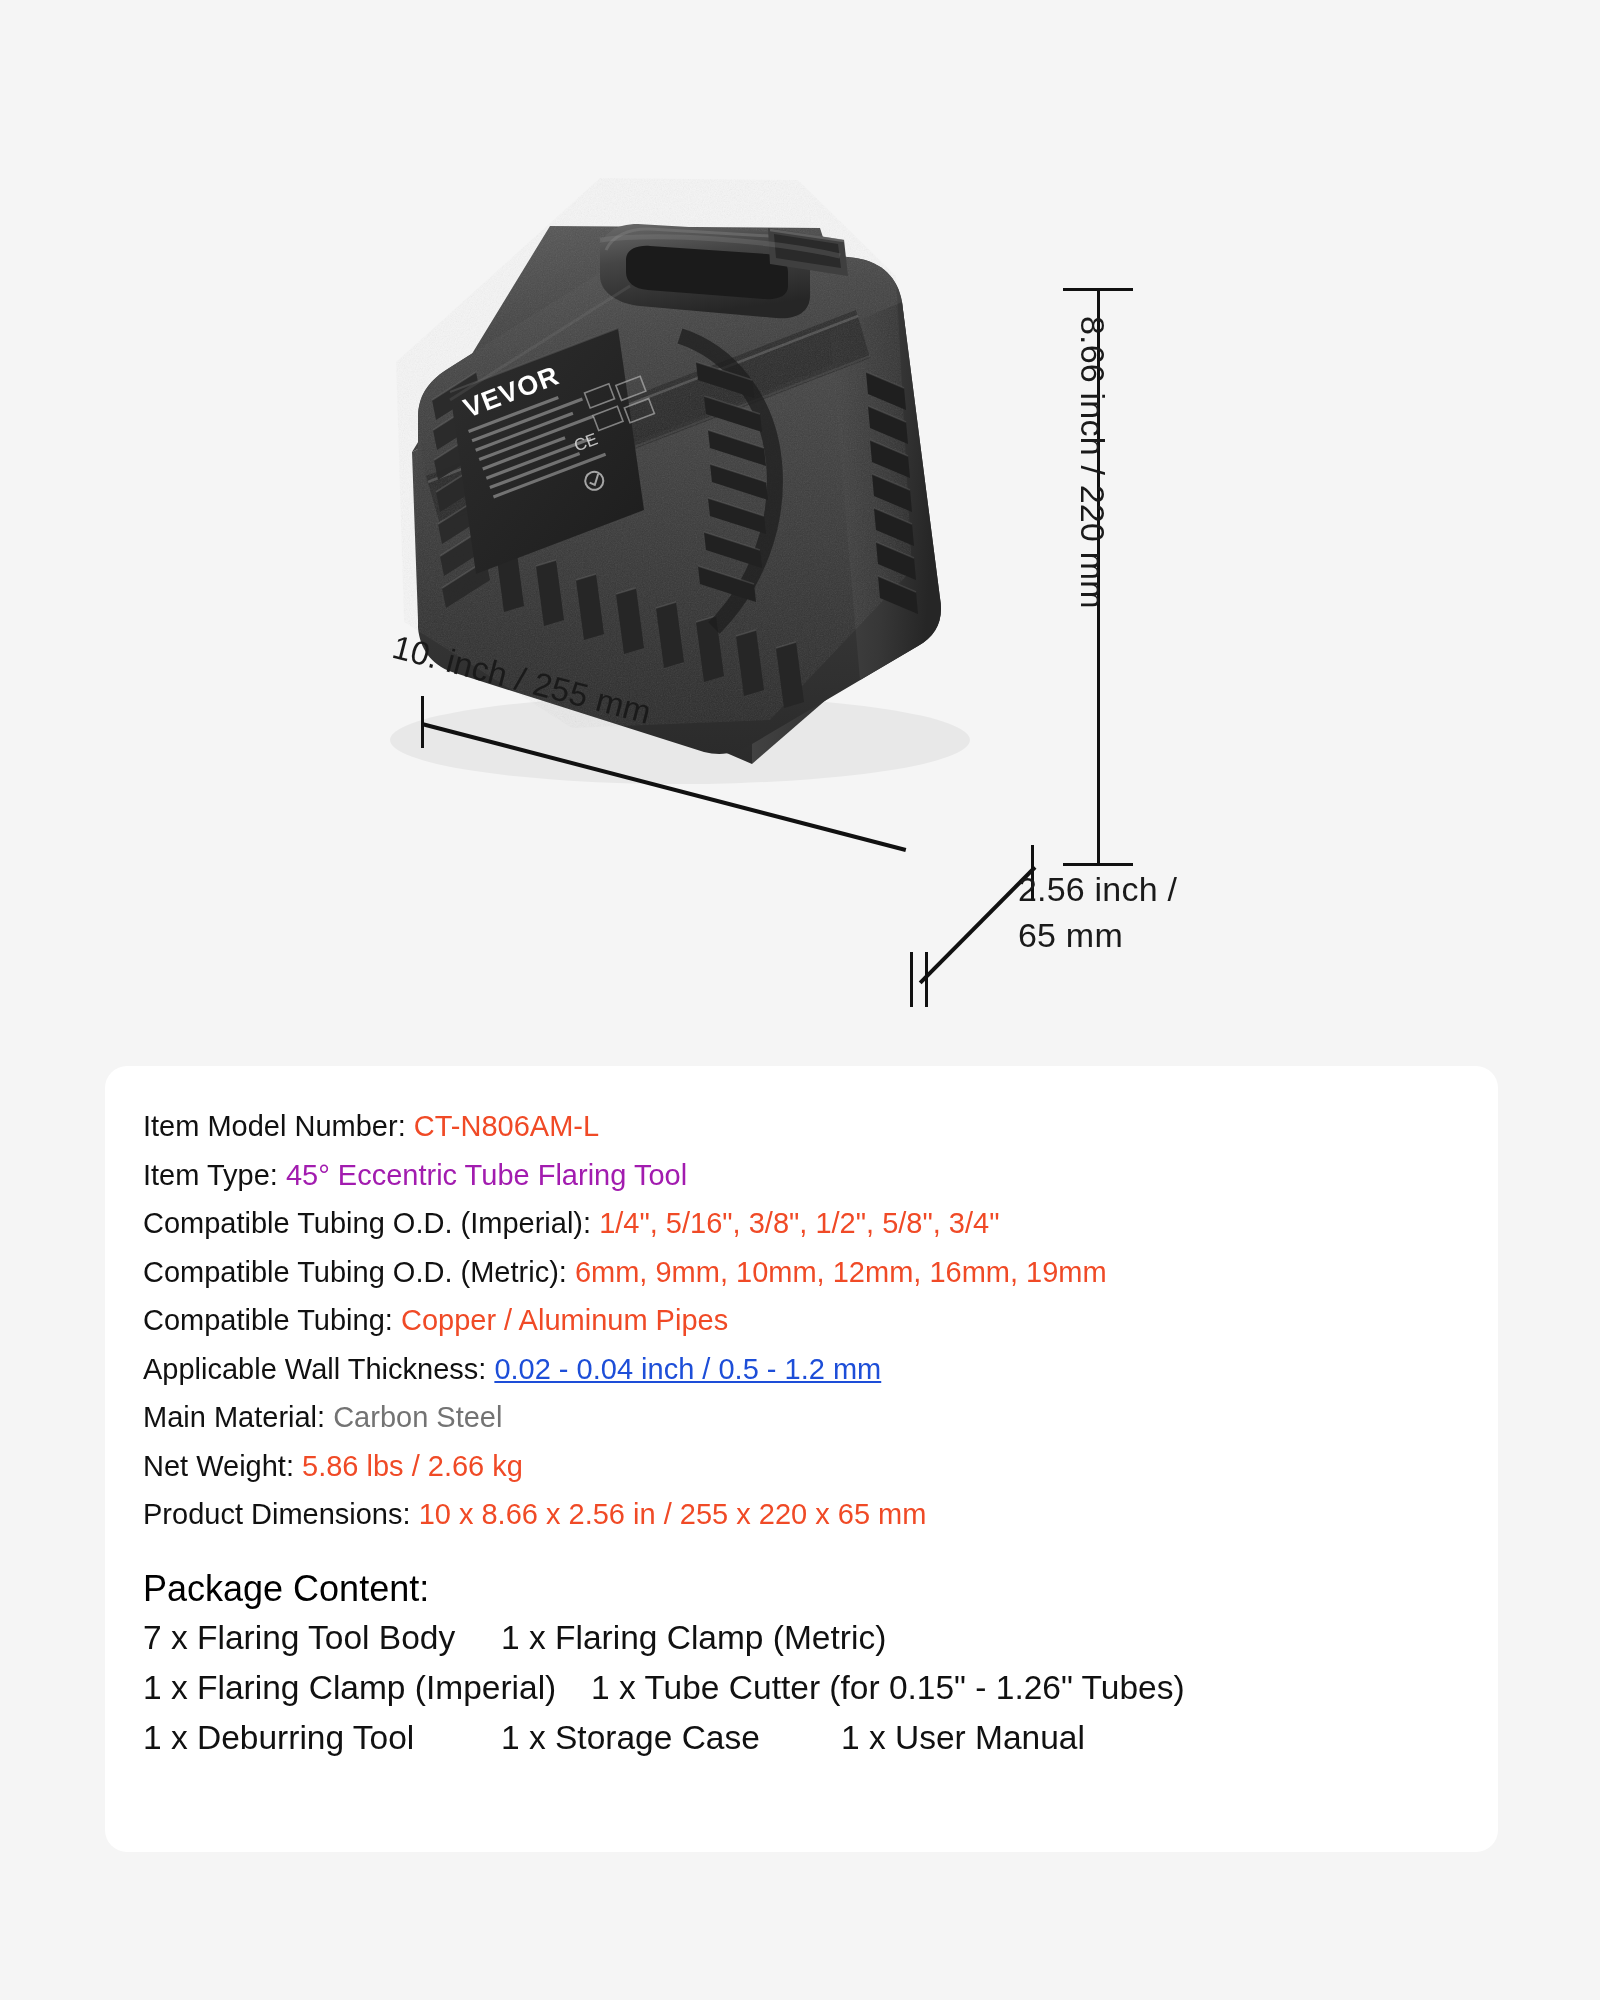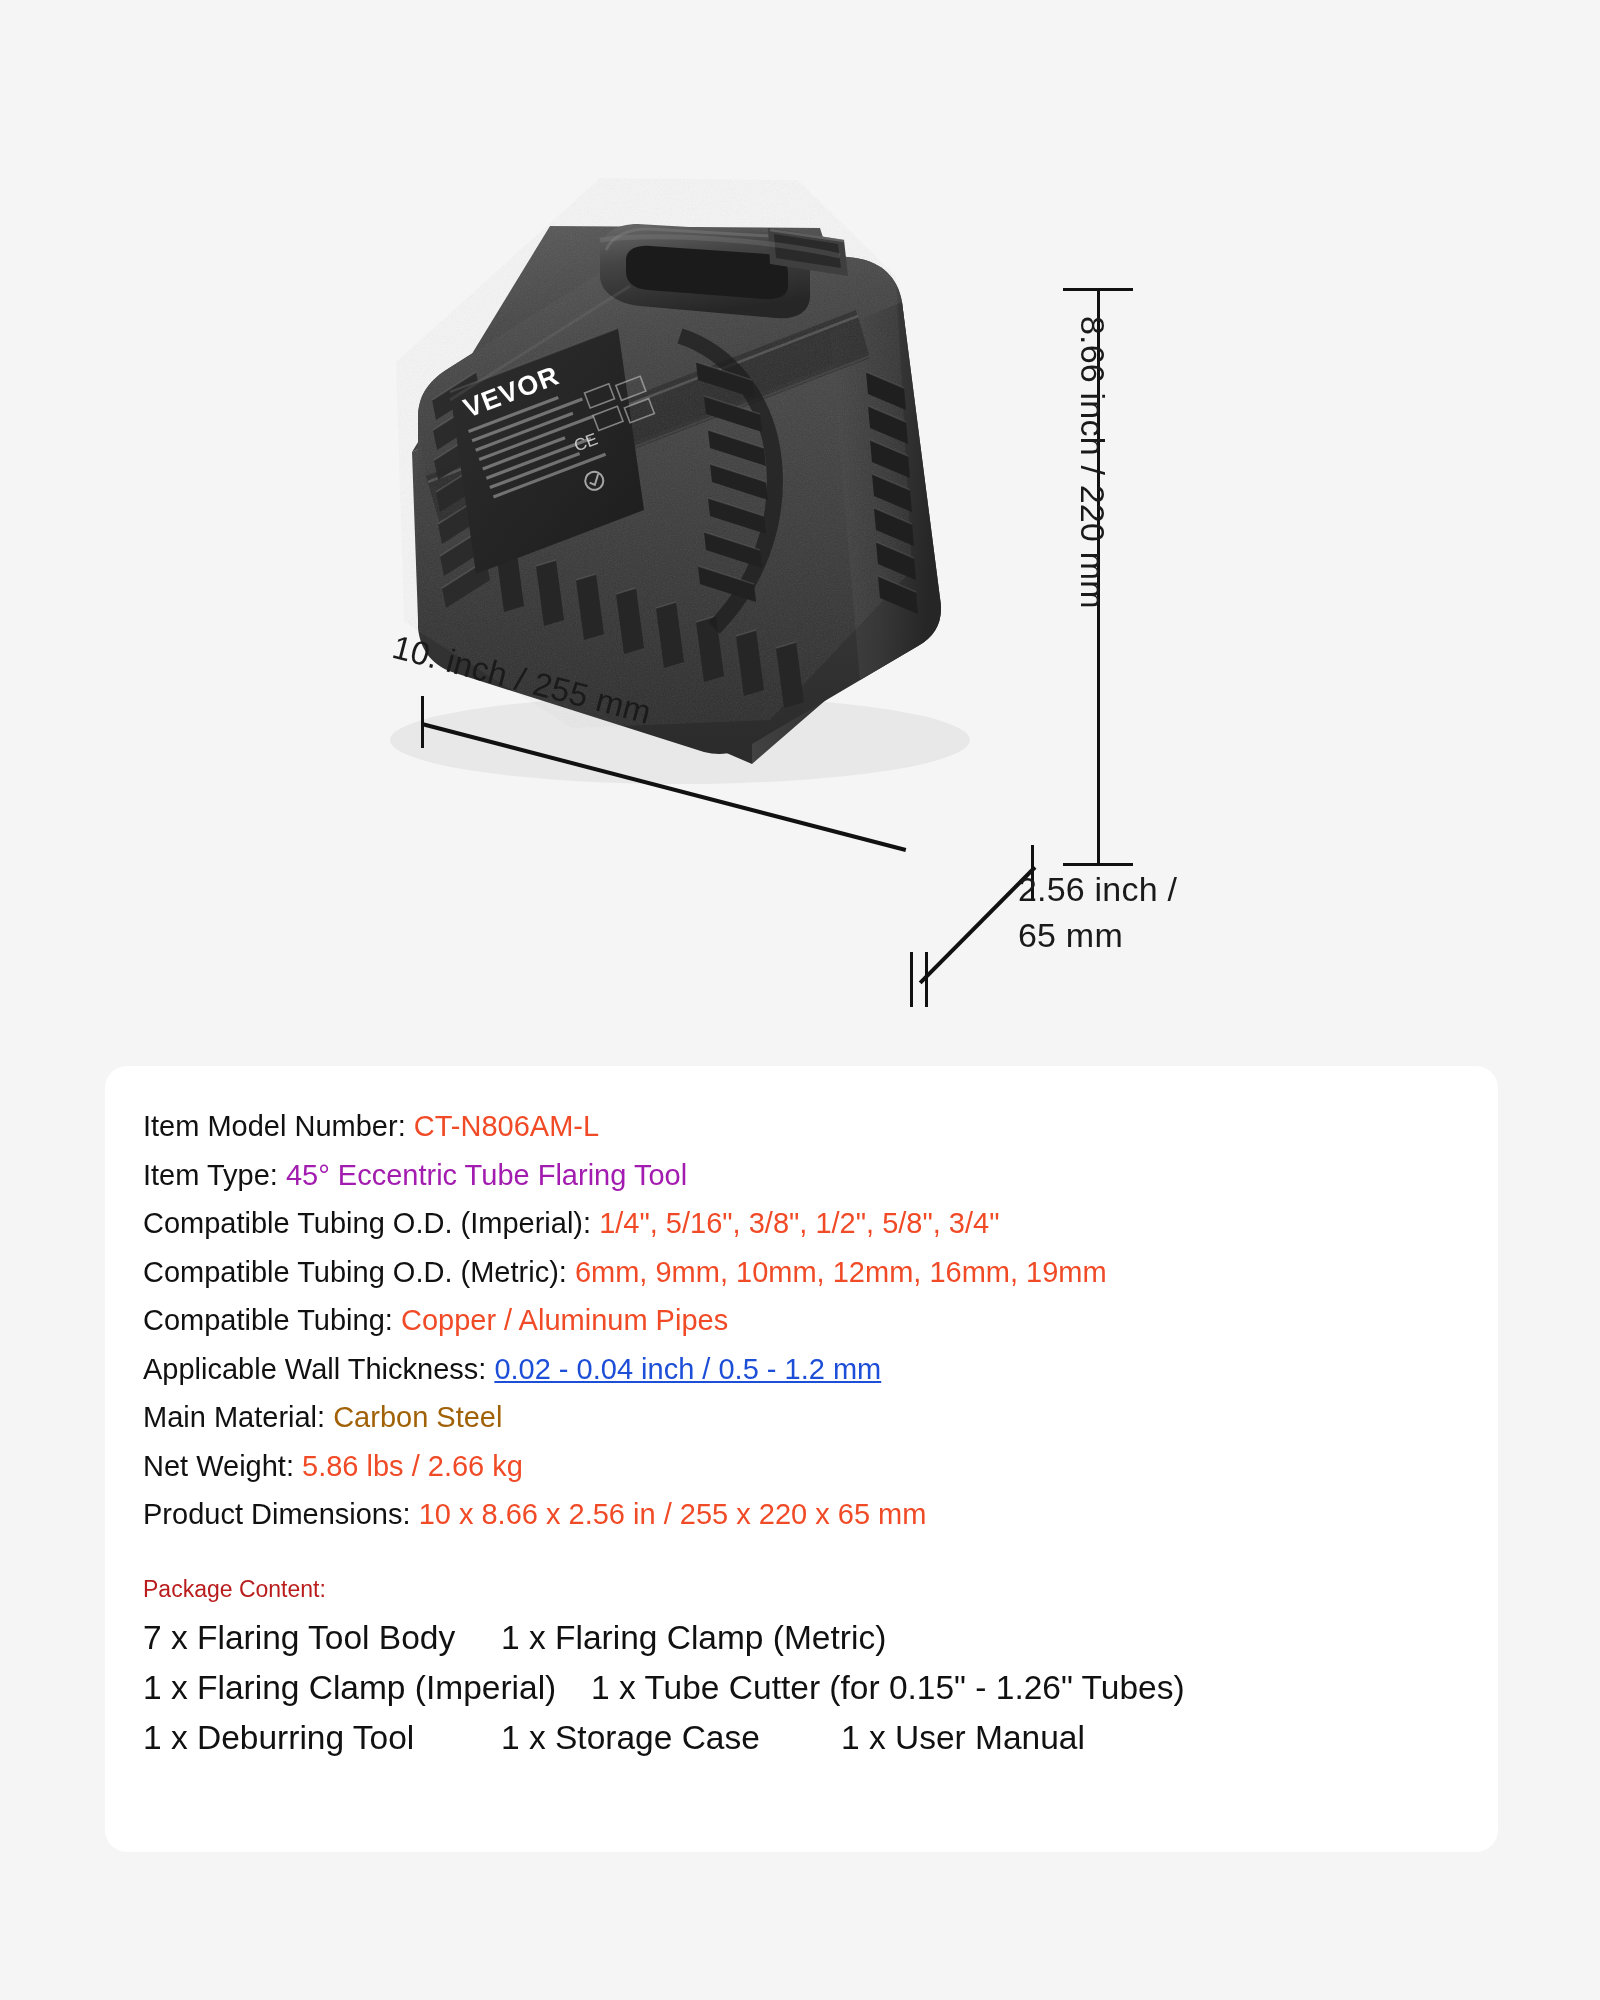--- a/index.html
+++ b/index.html
@@ -129,23 +129,23 @@
   .spec-row {
     font-size: 29px;
     line-height: 48.5px;
     color: #111;
     white-space: nowrap;
   }
   .spec-label { color: #111; }
   .spec-value { color: #F04A26; }
 
   #package-heading {
-    font-size: 23px;
+    font-size: 36px;
     line-height: 48.5px;
-    color: #b91c1c;
+    color: #000000;
     margin-top: 26px;
   }
 
   .pkg-row {
     font-size: 33.5px;
     line-height: 50px;
     color: #111;
     white-space: nowrap;
     display: block;
   }
@@ -421,21 +421,21 @@
 
 <div id="spec-card">
   <div id="spec-inner">
     <div id="spec-list">
         <div class="spec-row"><span class="spec-label">Item Model Number: </span><span class="spec-value" style="color: rgb(240, 74, 38);">CT-N806AM-L</span></div>
         <div class="spec-row"><span class="spec-label">Item Type: </span><span class="spec-value" style="color: #a21caf;">45° Eccentric Tube Flaring Tool</span></div>
         <div class="spec-row"><span class="spec-label">Compatible Tubing O.D. (Imperial): </span><span class="spec-value" style="color: rgb(240, 74, 38);">1/4", 5/16", 3/8", 1/2", 5/8", 3/4"</span></div>
         <div class="spec-row"><span class="spec-label">Compatible Tubing O.D. (Metric): </span><span class="spec-value" style="color: rgb(240, 74, 38);">6mm, 9mm, 10mm, 12mm, 16mm, 19mm</span></div>
         <div class="spec-row"><span class="spec-label">Compatible Tubing: </span><span class="spec-value" style="color: rgb(240, 74, 38);">Copper / Aluminum Pipes</span></div>
         <div class="spec-row"><span class="spec-label">Applicable Wall Thickness: </span><span class="spec-value" style="color: #1d4ed8; text-decoration: underline;">0.02 - 0.04 inch / 0.5 - 1.2 mm</span></div>
-        <div class="spec-row"><span class="spec-label">Main Material: </span><span class="spec-value" style="color: #a16207; margin-top: 32px;">Carbon Steel</span></div>
+        <div class="spec-row"><span class="spec-label">Main Material: </span><span class="spec-value" style="color: #737373; margin-top: 32px;">Carbon Steel</span></div>
         <div class="spec-row"><span class="spec-label">Net Weight: </span><span class="spec-value" style="color: rgb(240, 74, 38);">5.86 lbs / 2.66 kg</span></div>
         <div class="spec-row"><span class="spec-label">Product Dimensions: </span><span class="spec-value" style="color: rgb(240, 74, 38);">10 x 8.66 x 2.56 in / 255 x 220 x 65  mm</span></div>
       </div>
 
     <div id="package-heading">Package Content:</div>
 
     <div id="package-list">
         <div class="pkg-row pkg-r1"><span class="pkg-cell c1">7 x Flaring Tool Body</span><span class="pkg-cell c2">1 x Flaring Clamp (Metric)</span></div>
         <div class="pkg-row pkg-r2"><span class="pkg-cell c1">1 x Flaring Clamp (Imperial)</span><span class="pkg-cell c2">1 x Tube Cutter (for 0.15" - 1.26" Tubes)</span></div>
         <div class="pkg-row pkg-r3"><span class="pkg-cell c1">1 x Deburring Tool</span><span class="pkg-cell c2">1 x Storage Case</span><span class="pkg-cell c3">1 x User Manual</span></div>

